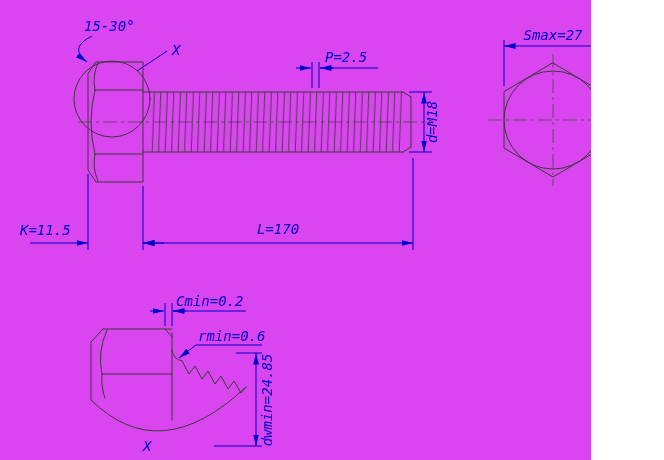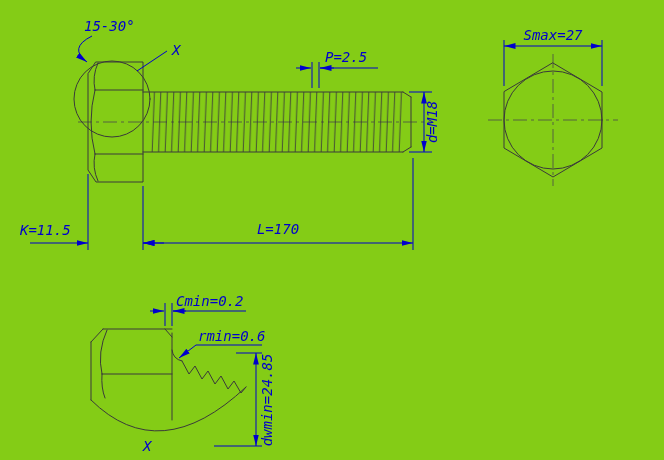--- a/index.html
+++ b/index.html
@@ -1,17 +1,17 @@
 <!DOCTYPE html>
 <html><head>
 <meta charset="utf-8">
 <style>
   html,body { margin:0; padding:0; background:#ffffff; }
   .canvas {
-    position:relative; width:664px; height:460px; background:#84cc16;
+    position:relative; width:591px; height:460px; background:#d946ef;
     font-family:"DejaVu Sans Mono", monospace; overflow:hidden;
   }
   svg { display:block; }
   .geo  { stroke:#3a3a3a; stroke-width:1; fill:none; stroke-linecap:round; }
   .cl   { stroke:#4a4a4a; stroke-width:0.8; fill:none; stroke-dasharray:14 4 3 4; }
   .dim  { stroke:#0000cd; stroke-width:1; fill:none; }
   .dimtext {
     fill:#0000cd; stroke:none;
     font-family:"DejaVu Sans Mono", monospace;
     font-size:14px; font-style:italic;

